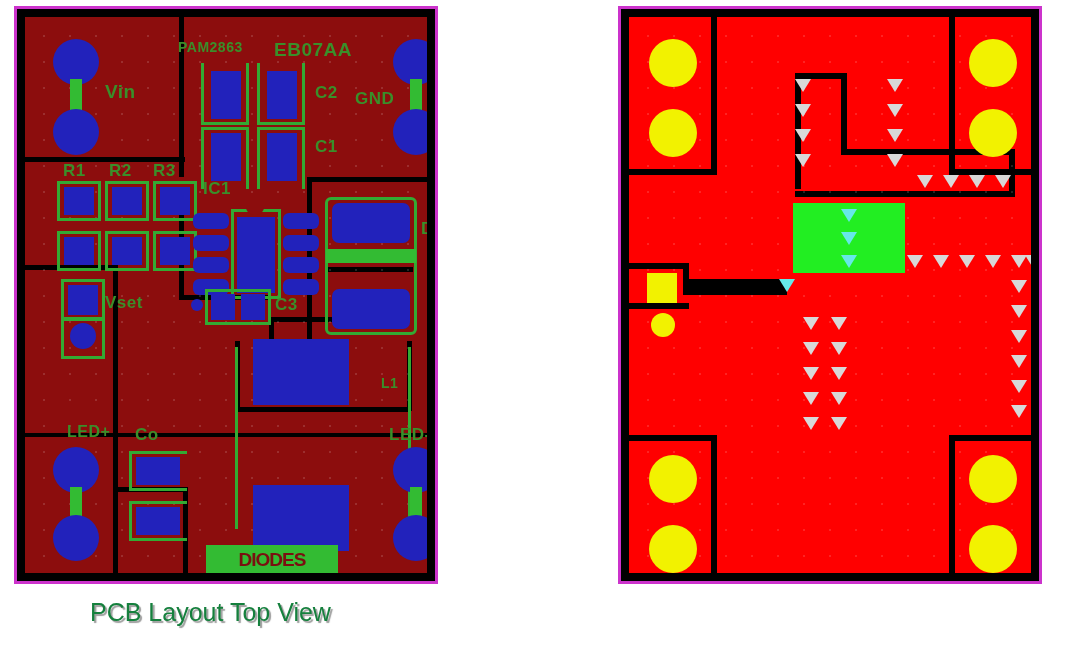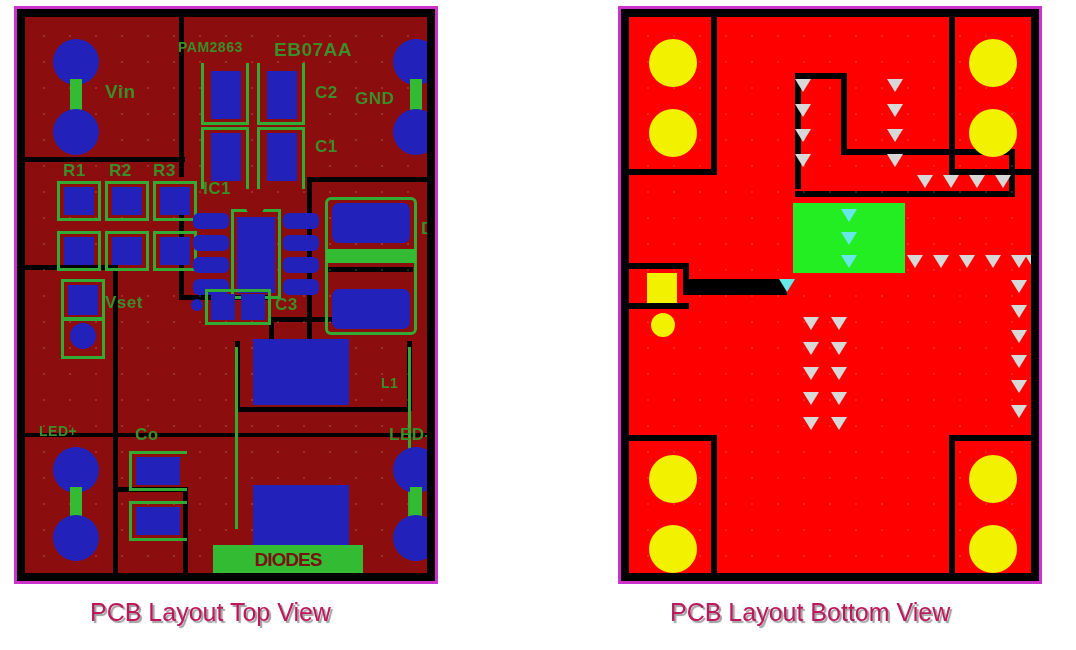--- a/index.html
+++ b/index.html
@@ -64,21 +64,21 @@
     width:0;height:0;
     border-left:8px solid transparent;
     border-right:8px solid transparent;
     border-top:13px solid #d8d8d8;
   }
   .via.cyan{border-top-color:#66e8e8;}
   
   .caption{
     position:absolute;
     font-size:25px;
-    color:#be185d;
+    color:#15803d;
     font-family:"Liberation Sans", sans-serif;
     text-shadow:2px 2px 1px rgba(140,140,140,.85);
     white-space:nowrap;
   }
   
   .logo-box{
     position:absolute;
     background:#33bb33;
     display:flex;align-items:center;justify-content:center;
   }
@@ -201,31 +201,31 @@
         <div class="pad" style="left:228px;top:322px;width:96px;height:66px;"></div>
         <div class="pad" style="left:228px;top:468px;width:96px;height:66px;"></div>
         <div class="label" style="left:356px;top:358px;font-size:14px;">L1</div>
 
         <div class="label" style="left:110px;top:408px;font-size:17px;">Co</div>
         <div class="silk" style="left:104px;top:434px;width:58px;height:40px;border-right:none;"></div>
         <div class="pad" style="left:111px;top:440px;width:44px;height:28px;"></div>
         <div class="silk" style="left:104px;top:484px;width:58px;height:40px;border-right:none;"></div>
         <div class="pad" style="left:111px;top:490px;width:44px;height:28px;"></div>
 
-        <div class="label" style="left:14px;top:406px;font-size:14px;">LED+</div>
+        <div class="label" style="left:42px;top:406px;font-size:16px;">LED+</div>
         <div class="pad round" style="left:28px;top:430px;width:46px;height:46px;"></div>
         <div class="silkbar" style="left:45px;top:470px;width:12px;height:32px;"></div>
         <div class="pad round" style="left:28px;top:498px;width:46px;height:46px;"></div>
 
         <div class="label" style="left:364px;top:408px;font-size:17px;">LED-</div>
         <div class="pad round" style="left:368px;top:430px;width:46px;height:46px;"></div>
         <div class="silkbar" style="left:385px;top:470px;width:12px;height:32px;"></div>
         <div class="pad round" style="left:368px;top:498px;width:46px;height:46px;"></div>
 
-        <div class="logo-box" style="left:188px;top:528px;width:150px;height:30px;">
+        <div class="logo-box" style="left:181px;top:528px;width:132px;height:30px;">
           <span class="logo-text">DIODES</span>
         </div>
 
       </div>
     </div>
 
     <div class="caption" style="left:76px;top:592px;">PCB Layout Top View</div>
   </div>
 
   <div class="view" style="left:618px;top:6px;width:424px;height:578px;">
@@ -313,16 +313,15 @@
         <div class="via" style="left:202px;top:325px;"></div>
         <div class="via" style="left:202px;top:350px;"></div>
         <div class="via" style="left:202px;top:375px;"></div>
         <div class="via" style="left:202px;top:400px;"></div>
 
         <div class="via cyan" style="left:150px;top:262px;"></div>
 
       </div>
     </div>
 
-    <div class="caption" style="left:52px;top:592px;">PCB Layout Bottom View</div>
   </div>
 
 </div>
 
 </body></html>

